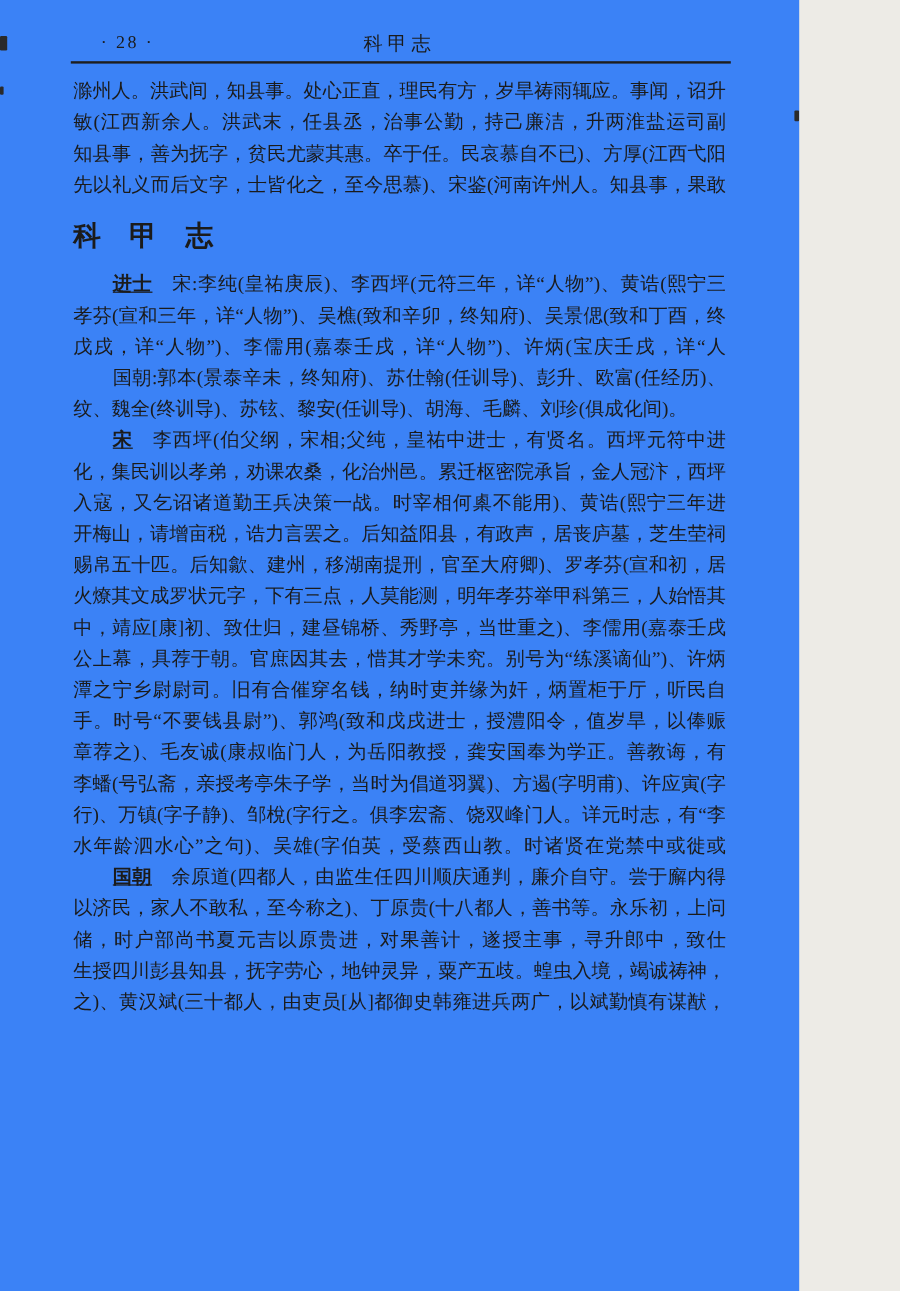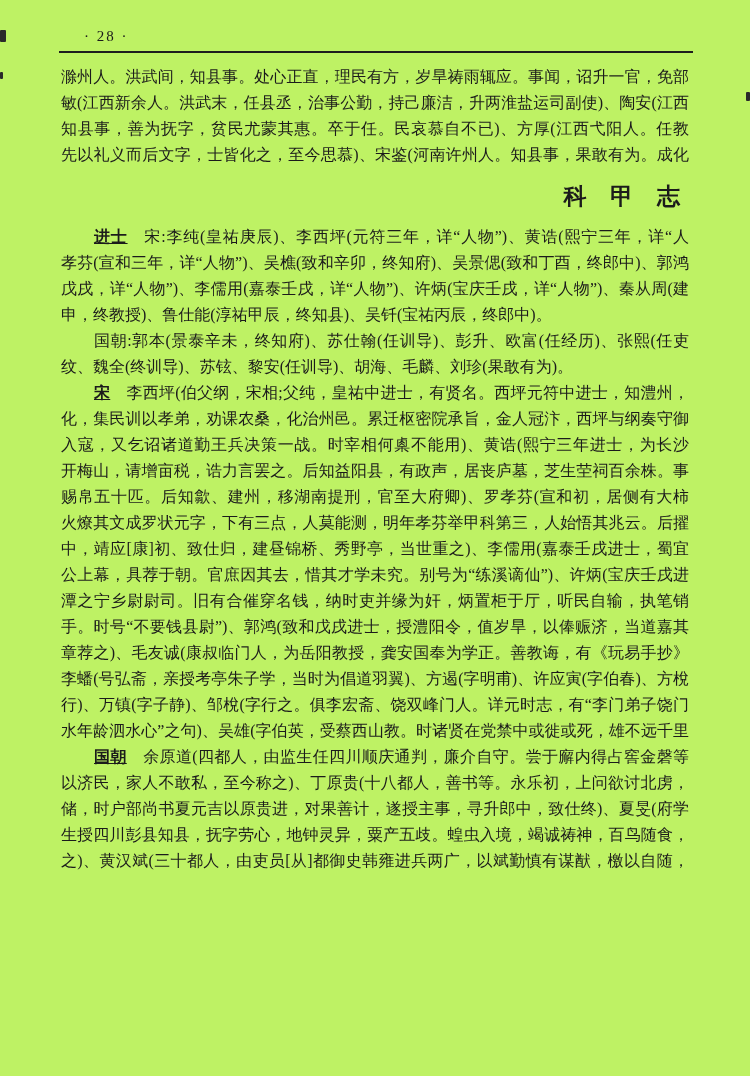--- a/index.html
+++ b/index.html
@@ -3,22 +3,22 @@
 <meta charset="utf-8">
 <style>
   html, body { margin: 0; padding: 0; }
   body {
     width: 750px; height: 1076px;
     background: #edebe6;
     font-family: "Liberation Serif", "DejaVu Serif", serif;
   }
   .page {
     position: relative;
-    width: 750px; height: 1076px;
-    background: #bef264;
+    width: 666px; height: 1076px;
+    background: #3b82f6;
     color: #1b1b1b;
     overflow: hidden;
   }
   .page-header { position: relative; height: 53px; }
   .page-number {
     position: absolute; left: 84px; top: 28px;
     font-size: 15px; letter-spacing: 2px;
   }
   .running-head {
     position: absolute; left: 0; right: 0; top: 27px;
@@ -36,21 +36,21 @@
   .line {
     text-align: justify;
     text-align-last: justify;
     height: 26px;
     overflow: hidden;
   }
   .line.end { text-align-last: left; }
   .line.indent { text-indent: 33px; }
   .lead { font-weight: bold; text-decoration: underline; }
   .doc-heading {
-    text-align: right;
+    text-align: left;
     font-weight: bold;
     white-space: nowrap;
   }
   .heading-main { font-size: 23px; letter-spacing: 9px; }
   .heading-suffix { font-size: 19px; letter-spacing: 1px; margin-left: -4px; }
   [data-name="kejia-zhi-heading"] { margin: 16px 0 12px 0; }
   [data-name="renwu-zhi-heading"] { margin: 14px 0 44px 0; }
   .speck { position: absolute; background: #2a2a2a; border-radius: 1px; }
   .speck.s1 { left: 0; top: 30px; width: 6px; height: 12px; }
   .speck.s2 { left: 0; top: 72px; width: 3px; height: 7px; }
@@ -59,35 +59,35 @@
 </head>
 <body>
 
 <div class="page" data-name="scanned-page">
   <div class="speck s1" data-name="scan-artifact"></div>
   <div class="speck s2" data-name="scan-artifact"></div>
   <div class="speck s3" data-name="scan-artifact"></div>
 
   <div class="page-header" data-name="page-header">
     <span class="page-number" data-name="page-number">· 28 ·</span>
+    <span class="running-head" data-name="running-head-title">科甲志</span>
     <div class="header-rule" data-name="header-divider-rule"></div>
   </div>
 
   <div class="doc-body" data-name="document-body">
       <div class="line" data-name="text-line">滁州人。洪武间，知县事。处心正直，理民有方，岁旱祷雨辄应。事闻，诏升一官，免部考)、施幼</div>
       <div class="line" data-name="text-line">敏(江西新余人。洪武末，任县丞，治事公勤，持己廉洁，升两淮盐运司副使)、陶安(江西南昌人。</div>
       <div class="line" data-name="text-line">知县事，善为抚字，贫民尤蒙其惠。卒于任。民哀慕自不已)、方厚(江西弋阳人。任教谕，教人</div>
       <div class="line" data-name="text-line">先以礼义而后文字，士皆化之，至今思慕)、宋鉴(河南许州人。知县事，果敢有为。成化丁酉，流</div>
       <div class="doc-heading" data-name="kejia-zhi-heading"><span class="heading-main" data-name="section-heading-text">科 甲 志</span></div>
       <div class="line indent" data-name="text-line"><span class="lead" data-name="paragraph-label">进士</span>　宋:李纯(皇祐庚辰)、李西坪(元符三年，详“人物”)、黄诰(熙宁三年，详“人物”)、罗</div>
       <div class="line" data-name="text-line">孝芬(宣和三年，详“人物”)、吴樵(致和辛卯，终知府)、吴景偲(致和丁酉，终郎中)、郭鸿(致和</div>
       <div class="line" data-name="text-line">戊戌，详“人物”)、李儒用(嘉泰壬戌，详“人物”)、许炳(宝庆壬戌，详“人物”)、秦从周(建炎戊</div>
-      <div class="line end" data-name="text-line">申，终教授)、鲁仕能(淳祐甲辰，终知县)、吴钎(宝祐丙辰，终郎中)。</div>
       <div class="line indent" data-name="text-line">国朝:郭本(景泰辛未，终知府)、苏仕翰(任训导)、彭升、欧富(任经历)、张熙(任吏目)、张</div>
-      <div class="line end" data-name="text-line">纹、魏全(终训导)、苏铉、黎安(任训导)、胡海、毛麟、刘珍(果敢有为)。</div>
+      <div class="line end" data-name="text-line">纹、魏全(终训导)、苏铉、黎安(任训导)、胡海、毛麟、刘珍(俱成化间)。</div>
       <div class="line indent" data-name="text-line"><span class="lead" data-name="paragraph-label">宋</span>　李西坪(伯父纲，宋相;父纯，皇祐中进士，有贤名。西坪元符中进士，知澧州，专务德</div>
       <div class="line" data-name="text-line">化，集民训以孝弟，劝课农桑，化治州邑。累迁枢密院承旨，金人冠汴，西坪与纲奏守御策。金再</div>
       <div class="line" data-name="text-line">入寇，又乞诏诸道勤王兵决策一战。时宰相何㮚不能用)、黄诰(熙宁三年进士，为长沙簿。章惇</div>
       <div class="line" data-name="text-line">开梅山，请增亩税，诰力言罢之。后知益阳县，有政声，居丧庐墓，芝生茔祠百余株。事闻哲宗，</div>
       <div class="line" data-name="text-line">赐帛五十匹。后知歙、建州，移湖南提刑，官至大府卿)、罗孝芬(宣和初，居侧有大柿树，雷折之，</div>
       <div class="line" data-name="text-line">火燎其文成罗状元字，下有三点，人莫能测，明年孝芬举甲科第三，人始悟其兆云。后擢吏部郎</div>
       <div class="line" data-name="text-line">中，靖应[康]初、致仕归，建昼锦桥、秀野亭，当世重之)、李儒用(嘉泰壬戌进士，蜀宜谕吴猎辟</div>
       <div class="line" data-name="text-line">公上幕，具荐于朝。官庶因其去，惜其才学未究。别号为“练溪谪仙”)、许炳(宝庆壬戌进士，授</div>
       <div class="line" data-name="text-line">潭之宁乡尉尉司。旧有合催穿名钱，纳时吏并缘为奸，炳置柜于厅，听民自输，执笔销注，不参吏</div>
       <div class="line" data-name="text-line">手。时号“不要钱县尉”)、郭鸿(致和戊戌进士，授澧阳令，值岁旱，以俸赈济，当道嘉其德，遂交</div>

